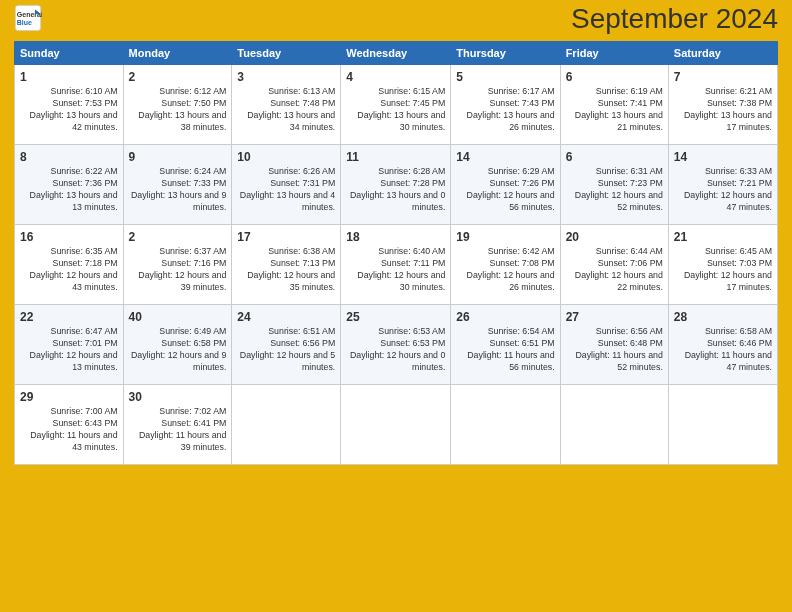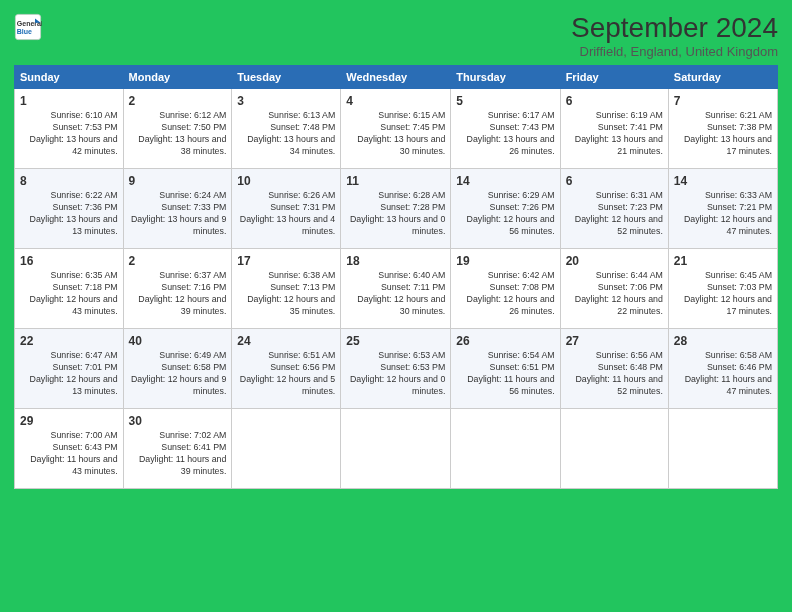--- a/index.html
+++ b/index.html
@@ -6,22 +6,22 @@
     body {
       font-family: Arial, sans-serif;
       background: #fff;
       width: 792px;
       height: 612px;
       overflow: hidden;
     }
     .page {
       width: 792px;
       height: 612px;
-      background: #22c55e;
-      padding: 13px 14px 10px 14px;
+      background: #eab308;
+      padding: 4px 14px 10px 14px;
     }
     .header {
       display: flex;
       align-items: flex-start;
       justify-content: space-between;
       margin-bottom: 6px;
     }
     .logo {
       display: flex;
       align-items: center;
@@ -97,21 +97,20 @@
     <div class="logo">
       <svg class="logo-icon" viewBox="0 0 40 40">
         <rect x="2" y="2" width="36" height="36" rx="4" fill="#fff" stroke="#ccc" stroke-width="1"></rect>
         <text x="4" y="18" font-family="Arial" font-size="10" font-weight="bold" fill="#333">General</text>
         <text x="4" y="30" font-family="Arial" font-size="10" font-weight="bold" fill="#1a6bb5">Blue</text>
         <polygon points="30,8 38,14 30,14" fill="#1a6bb5"></polygon>
       </svg>
     </div>
     <div class="title-block">
       <div class="month-title">September 2024</div>
-      <div class="location">Driffield, England, United Kingdom</div>
     </div>
   </div>
 
   <table class="calendar-table">
     <thead>
       <tr>
         <th>Sunday</th>
         <th>Monday</th>
         <th>Tuesday</th>
         <th>Wednesday</th>

